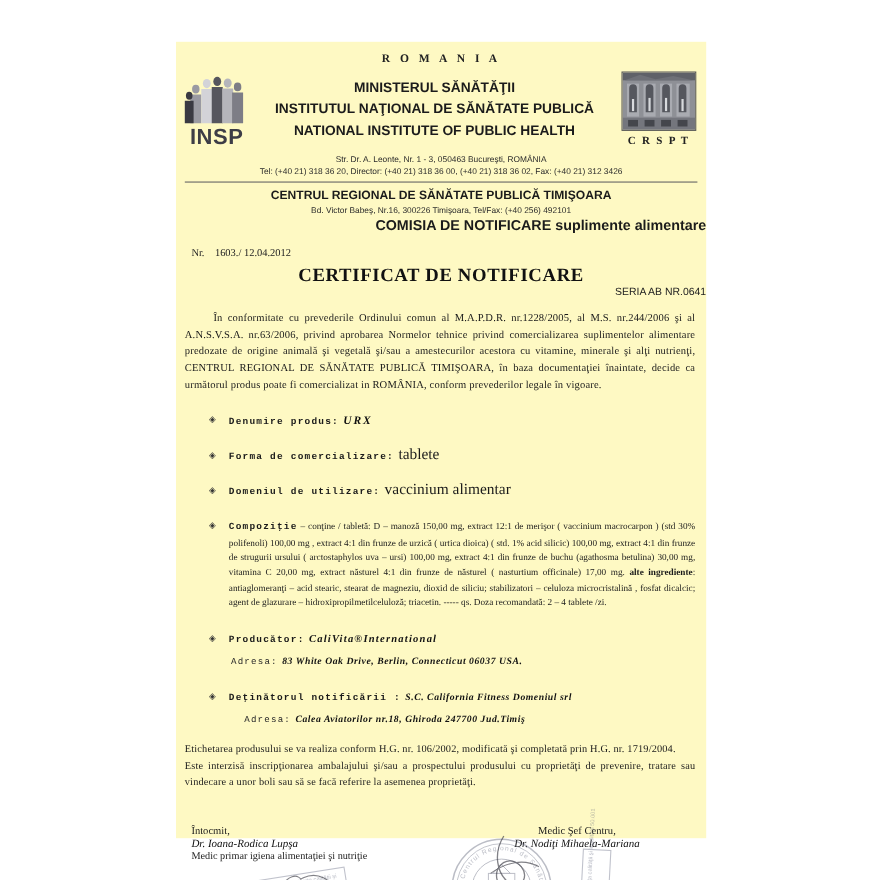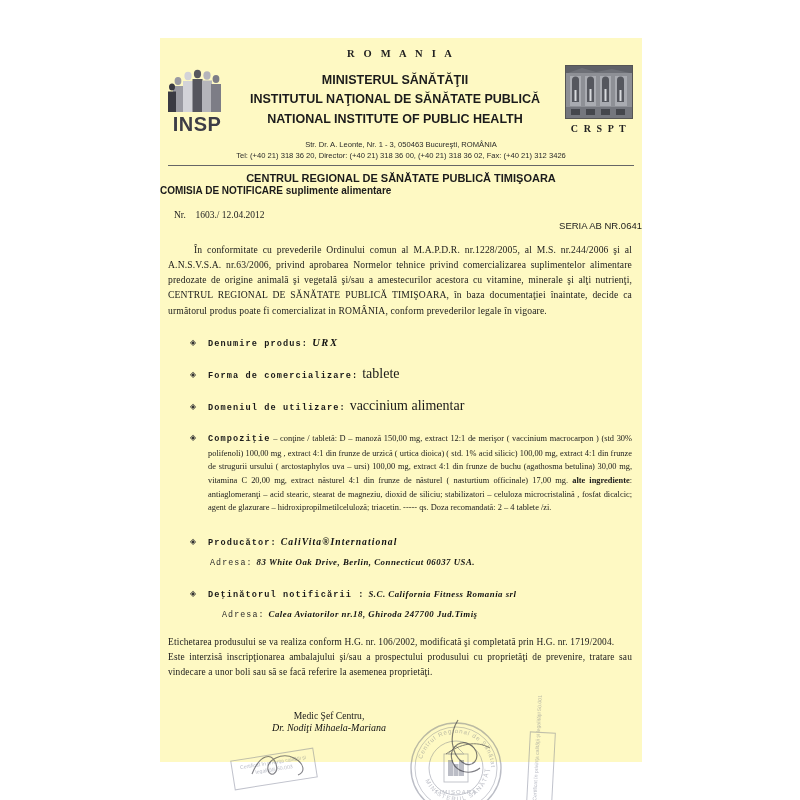--- a/index.html
+++ b/index.html
@@ -116,23 +116,23 @@
     margin-top: 6px;
   }
   .crsp-sub {
     text-align: center;
     font-family: "Liberation Sans", sans-serif;
     font-size: 7.6px;
     color: #2a2a2a;
     margin-top: 3px;
   }
   .crsp-sub2 {
-    text-align: left;
-    font-family: "Liberation Sans", sans-serif;
-    font-size: 10px;
+    text-align: right;
+    font-family: "Liberation Sans", sans-serif;
+    font-size: 13px;
     font-weight: bold;
     color: #1b1b1b;
     margin-top: 1px;
   }
 
   
   .nr-line {
     font-family: "Liberation Serif", serif;
     font-size: 9.5px;
     color: #222;
@@ -412,28 +412,30 @@
         <div class="crspt-label">C R S P T</div>
       </div>
     </div>
 
     <div class="addr-line first">Str. Dr. A. Leonte, Nr. 1 - 3, 050463 Bucureşti, ROMÂNIA</div>
     <div class="addr-line">Tel: (+40 21) 318 36 20, Director: (+40 21) 318 36 00, (+40 21) 318 36 02, Fax: (+40 21) 312 3426</div>
 
     <hr class="rule">
 
     <div class="crsp-title">CENTRUL REGIONAL DE SĂNĂTATE PUBLICĂ TIMIŞOARA</div>
+    <div class="crsp-sub">Bd. Victor Babeş, Nr.16, 300226 Timişoara, Tel/Fax: (+40 256) 492101</div>
     <div class="crsp-sub2">COMISIA DE NOTIFICARE suplimente alimentare</div>
 
     <div class="nr-line">
       <span>Nr.</span>
       &nbsp;&nbsp;
       <span>1603./ 12.04.2012</span>
     </div>
 
+    <div class="cert-title">CERTIFICAT DE NOTIFICARE</div>
     <div class="cert-serial">SERIA AB NR.0641</div>
 
     <div class="intro">În conformitate cu prevederile Ordinului comun al M.A.P.D.R. nr.1228/2005, al M.S. nr.244/2006 şi al A.N.S.V.S.A. nr.63/2006, privind aprobarea Normelor tehnice privind comercializarea suplimentelor alimentare predozate de origine animală şi vegetală şi/sau a amestecurilor acestora cu vitamine, minerale şi alţi nutrienţi, CENTRUL REGIONAL  DE SĂNĂTATE PUBLICĂ TIMIŞOARA, în baza documentaţiei înaintate, decide ca următorul produs poate fi comercializat in ROMÂNIA, conform prevederilor legale în vigoare.</div>
 
     <div class="bullets">
 
       <div class="bullet">
         <span class="mark">◈</span>
         <span class="content">
           <span class="blabel">Denumire produs:</span>
@@ -478,37 +480,42 @@
             <span class="adr-val">83 White Oak Drive, Berlin, Connecticut  06037  USA.</span>
           </div>
         </span>
       </div>
 
       <div class="bullet">
         <span class="mark">◈</span>
         <span class="content">
           <div>
             <span class="blabel">Deţinătorul notificării :</span>
-            <span class="adr-val">S.C. California Fitness Romania srl</span>
+            <span class="adr-val">S.C. California Fitness Domeniul srl</span>
           </div>
           <div class="adr-row" style="padding-left:14px;">
             <span class="adr-label">Adresa:</span>
             <span class="adr-val">Calea Aviatorilor nr.18, Ghiroda 247700  Jud.Timiş</span>
           </div>
         </span>
       </div>
     </div>
 
     <div class="legal">
       <p>Etichetarea produsului se va realiza conform H.G. nr. 106/2002, modificată şi completată prin H.G. nr. 1719/2004.</p>
       <p>Este interzisă inscripţionarea ambalajului şi/sau a prospectului produsului cu proprietăţi de prevenire, tratare sau vindecare a unor boli sau să se facă referire la asemenea proprietăţi.</p>
     </div>
 
     <div class="sig-area">
 
+      <div class="sig-block">
+        <div class="sig-role">Întocmit,</div>
+        <div class="sig-name">Dr. Ioana-Rodica Lupşa</div>
+        <div class="sig-title">Medic primar igiena alimentaţiei şi nutriţie</div>
+      </div>
 
       <div class="sig-block right">
         <div class="sig-role">Medic Şef Centru,</div>
         <div class="sig-name">Dr. Nodiţi Mihaela-Mariana</div>
       </div>
 
       <div class="stamp stamp-rect-left">Certificat în privinţa calităţii şi legalităţii 50.003</div>
 
       <svg class="scribble" style="left:86px; top:38px;" width="70" height="34" aria-hidden="true">
         <path d="M6 26 C14 6, 26 4, 30 16 C33 26, 24 30, 22 22 C20 12, 36 4, 48 10 C58 15, 60 24, 52 27" fill="none" stroke="#2f2f38" stroke-width="1.1"></path>

